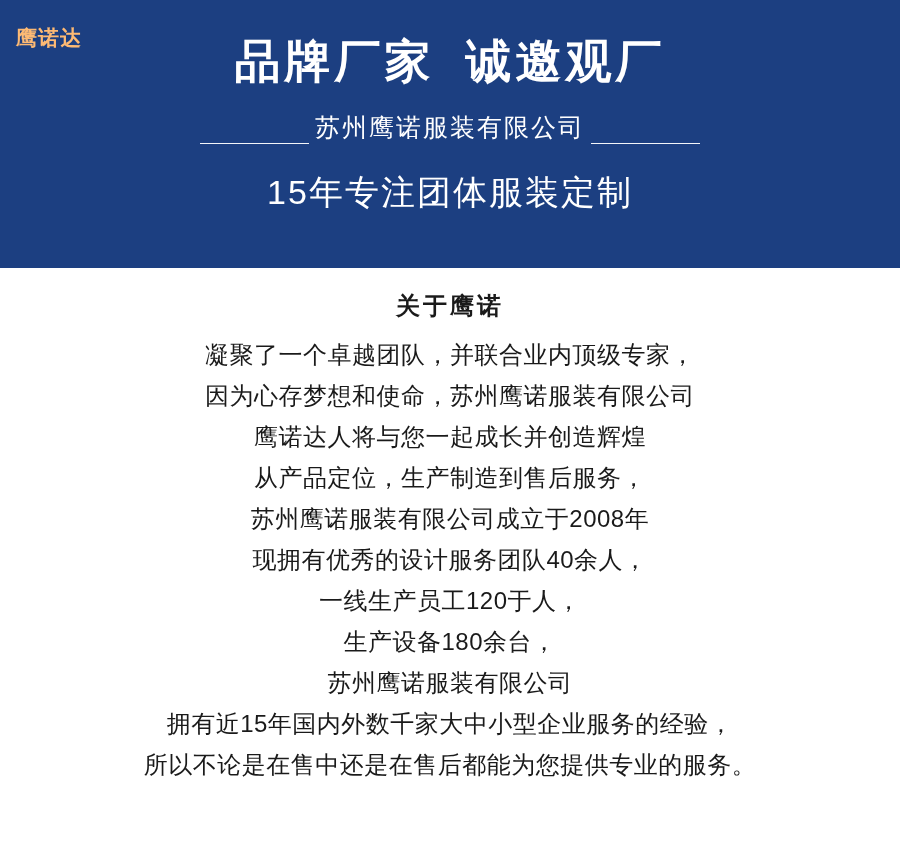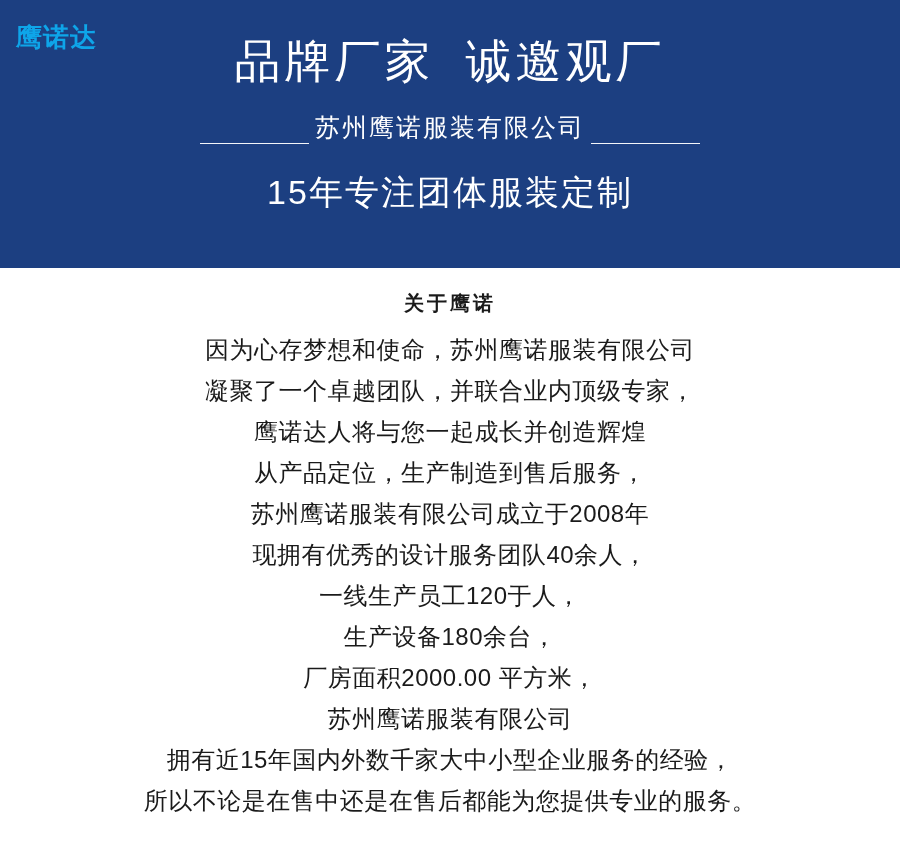--- a/index.html
+++ b/index.html
@@ -35,46 +35,46 @@
     top: 16px;
     width: 110px;
     height: 48px;
     color: #ffffff;
     display: flex;
     align-items: center;
     justify-content: flex-start;
   }
   .logo-text {
     font-family: "Liberation Serif", serif;
-    font-size: 26px;
+    font-size: 21px;
     font-weight: bold;
     letter-spacing: 1px;
     line-height: 1;
-    color: #0ea5e9;
+    color: #fdba74;
     position: relative;
     top: -2px;
   }
 
   .banner-inner {
     position: absolute;
     left: 0;
     top: 0;
     width: 900px;
     height: 268px;
     display: flex;
     flex-direction: column;
     align-items: center;
     justify-content: flex-start;
     padding-top: 36px;
     box-sizing: border-box;
   }
   .banner-title {
     color: #ffffff;
     font-family: "Liberation Serif", serif;
-    font-weight: normal;
+    font-weight: bold;
     font-size: 46px;
     letter-spacing: 4px;
     line-height: 1.15;
     text-align: center;
     white-space: pre;
   }
   .banner-divider-row {
     display: flex;
     align-items: flex-end;
     justify-content: center;
@@ -109,21 +109,21 @@
   .content {
     position: relative;
     width: 900px;
     padding-top: 22px;
     text-align: center;
   }
   .section-title {
     color: #1a1a1a;
     font-family: "Liberation Sans", sans-serif;
     font-weight: bold;
-    font-size: 20px;
+    font-size: 24px;
     letter-spacing: 3px;
     margin-bottom: 12px;
   }
   .para-list {
     display: block;
   }
   .para-line {
     color: #1a1a1a;
     font-family: "Liberation Sans", sans-serif;
     font-size: 24px;
@@ -153,28 +153,27 @@
         <div class="rule"></div>
       </div>
 
       <div class="banner-tagline">15年专注团体服装定制</div>
     </div>
   </div>
 
   <div class="content">
     <div class="section-title">关于鹰诺</div>
     <div class="para-list">
+        <div class="para-line">凝聚了一个卓越团队，并联合业内顶级专家，</div>
         <div class="para-line">因为心存梦想和使命，苏州鹰诺服装有限公司</div>
-        <div class="para-line">凝聚了一个卓越团队，并联合业内顶级专家，</div>
         <div class="para-line">鹰诺达人将与您一起成长并创造辉煌</div>
         <div class="para-line">从产品定位，生产制造到售后服务，</div>
         <div class="para-line">苏州鹰诺服装有限公司成立于2008年</div>
         <div class="para-line">现拥有优秀的设计服务团队40余人，</div>
         <div class="para-line">一线生产员工120于人，</div>
         <div class="para-line">生产设备180余台，</div>
-        <div class="para-line">厂房面积2000.00 平方米，</div>
         <div class="para-line">苏州鹰诺服装有限公司</div>
         <div class="para-line">拥有近15年国内外数千家大中小型企业服务的经验，</div>
         <div class="para-line">所以不论是在售中还是在售后都能为您提供专业的服务。</div>
       </div>
   </div>
 
 </div>
 
 </body></html>

